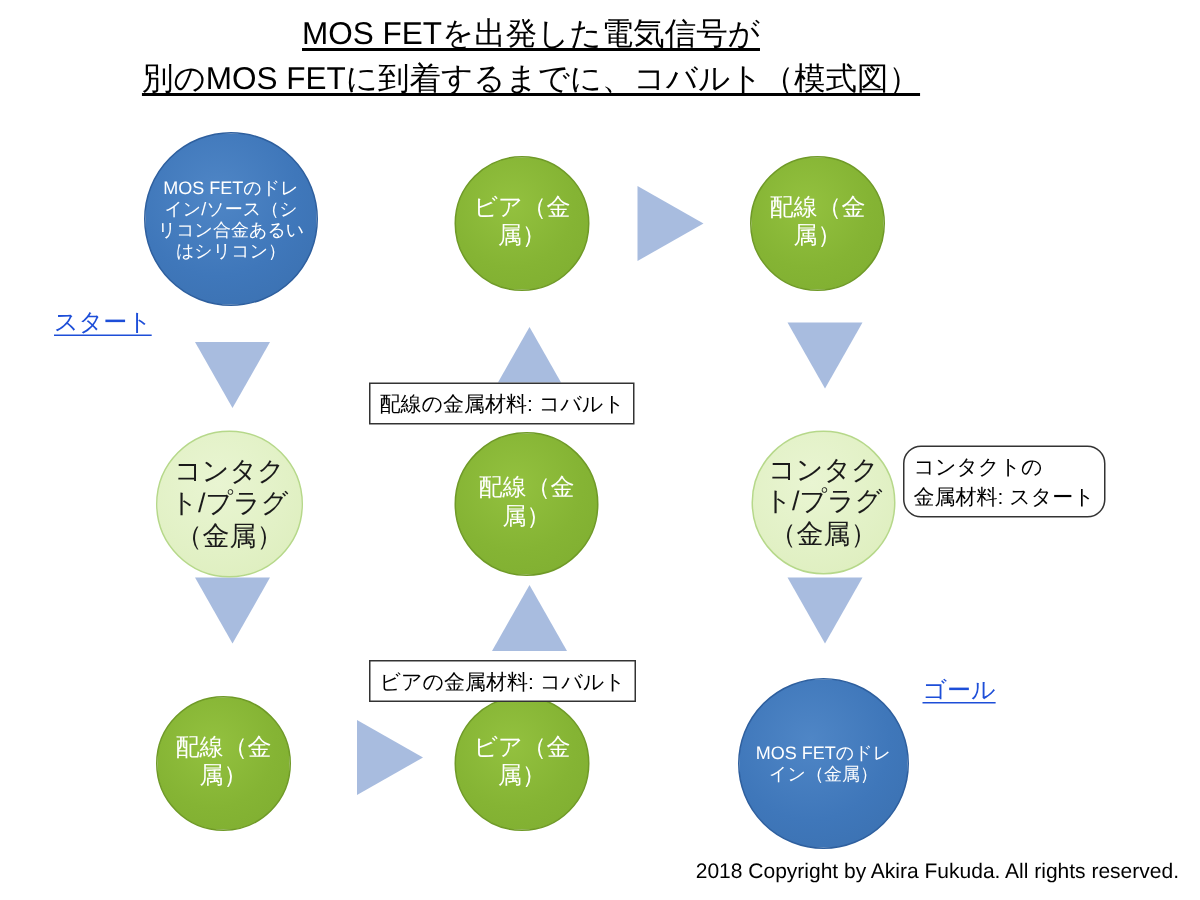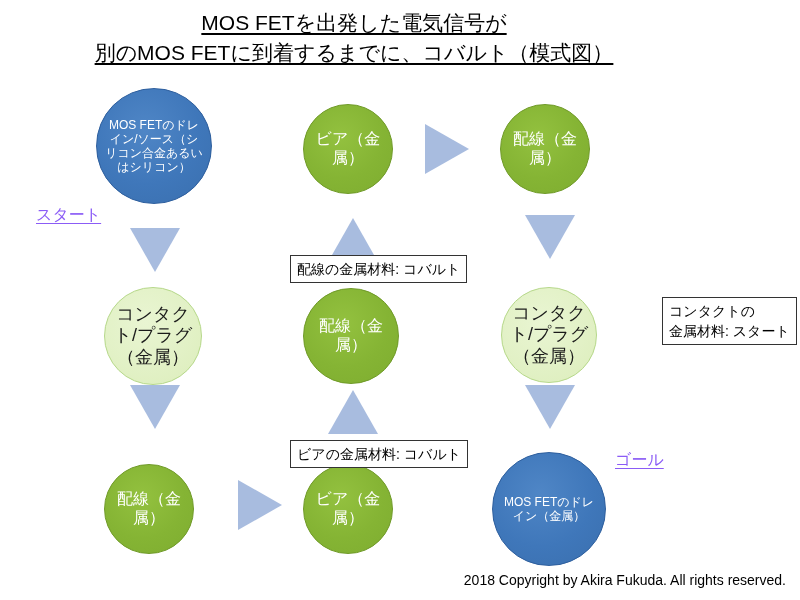--- a/index.html
+++ b/index.html
@@ -100,28 +100,27 @@
   .callout {
     position: absolute;
     box-sizing: border-box;
     background: #ffffff;
     border: 1px solid #333333;
     color: #000000;
     font-size: 14px;
     line-height: 20px;
     padding: 3px 6px;
     white-space: nowrap;
-    margin-left: 44px;
   }
 
   
   .marker {
     position: absolute;
     font-size: 16px;
-    color: #8b5cf6;
+    color: #1d4ed8;
     text-decoration: underline;
     text-underline-offset: 3px;
     white-space: nowrap;
   }
 
   .copyright {
     position: absolute;
     right: 14px;
     bottom: 12px;
     font-size: 14px;
@@ -184,21 +183,21 @@
   </div>
 
   <div class="node node-blue" style="left:492px; top:452px; width:114px; height:114px;">
     <span class="lbl">MOS FETのドレイン（金属）</span>
   </div>
 
   <div class="callout" style="left:246px; top:255px;">
     <span>配線の金属材料: コバルト</span>
   </div>
 
-  <div class="callout" style="left:618px; top:297px;">
+  <div class="callout" style="left:602px; top:297px;border-radius:12px;">
     <div>コンタクトの</div>
     <div>金属材料: スタート</div>
   </div>
 
   <div class="callout" style="left:246px; top:440px;">
     <span>ビアの金属材料: コバルト</span>
   </div>
 
   <div class="copyright">2018 Copyright by Akira Fukuda. All rights reserved.</div>
 

